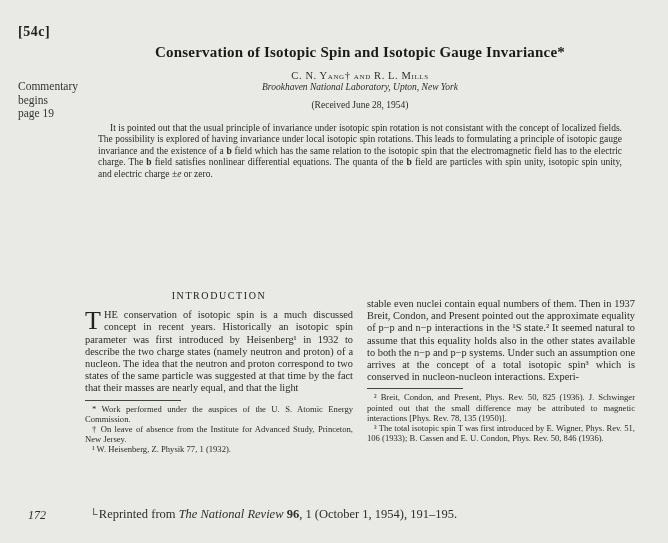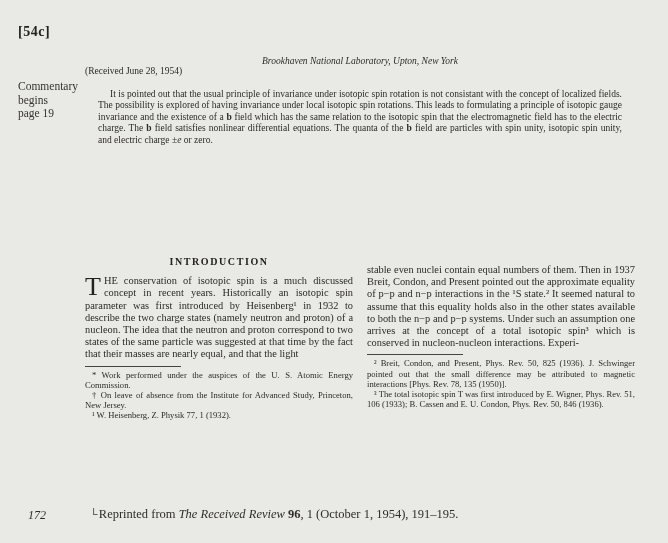--- a/index.html
+++ b/index.html
@@ -23,38 +23,38 @@
   
   .article { position: absolute; left: 85px; top: 44px; width: 550px; }
   .title {
     text-align: center; font-size: 15px; font-weight: bold;
     letter-spacing: 0.2px; color: #1c1b18; margin: 0;
   }
   .authors {
     text-align: center; font-variant: small-caps; letter-spacing: 0.6px;
     font-size: 10.5px; margin-top: 9px; color: #2e2d29;
   }
-  .affiliation { text-align: center; font-style: italic; font-size: 9.5px; margin-top: 12px; }
-  .received   { text-align: left; font-size: 9.5px; margin-top: 0; }
+  .affiliation { text-align: center; font-style: italic; font-size: 9.5px; margin-top: 1px; }
+  .received   { text-align: center; font-size: 9.5px; margin-top: 8px; }
 
   .abstract {
     margin: 13px 13px 0 13px;
     font-size: 9.5px; line-height: 11.4px;
     text-align: justify; text-indent: 12px;
   }
 
   
   .columns { display: flex; gap: 14px; margin-top: 110px; }
   .col {
     width: 268px; font-size: 10.4px; line-height: 12.2px;
     text-align: justify; color: #2b2a26;
   }
   .col-right { padding-top: 8px; }
   .col-heading {
-    text-align: center; font-weight: bold; font-size: 10px;
+    text-align: center; font-weight: normal; font-size: 10px;
     letter-spacing: 1.6px; margin-bottom: 7px; color: #23221f;
   }
   .dropcap {
     float: left; font-size: 26px; line-height: 21px;
     padding: 1px 3px 0 0; color: #23221f;
   }
   .fnrule {
     border: none; border-top: 1px solid #45443f;
     width: 96px; margin: 5px 0 3px 0;
   }
@@ -81,20 +81,22 @@
   <div class="margin-block">
     <div class="paper-num">[54c]</div>
     <div class="commentary">
       <div>Commentary</div>
       <div>begins</div>
       <div>page 19</div>
     </div>
   </div>
 
   <div class="article">
+    <h1 class="title">Conservation of Isotopic Spin and Isotopic Gauge Invariance*</h1>
+    <div class="authors">C. N. Yang† and R. L. Mills</div>
     <div class="affiliation">Brookhaven National Laboratory, Upton, New York</div>
     <div class="received">(Received June 28, 1954)</div>
 
     <div class="abstract"><span>It is pointed out that the usual principle of invariance under isotopic spin rotation is not consistant with the concept of localized fields. The possibility is explored of having invariance under local isotopic spin rotations. This leads to formulating a principle of isotopic gauge invariance and the existence of a </span><span class="st-b">b</span><span> field which has the same relation to the isotopic spin that the electromagnetic field has to the electric charge. The </span><span class="st-b">b</span><span> field satisfies nonlinear differential equations. The quanta of the </span><span class="st-b">b</span><span> field are particles with spin unity, isotopic spin unity, and electric charge ±</span><span class="st-i">e</span><span> or zero.</span></div>
 
     <div class="columns">
 
       <div class="col col-left">
         <div class="col-heading">INTRODUCTION</div>
         <p class="body-para" style="margin:0">
@@ -115,16 +117,16 @@
           <div class="footnote">² Breit, Condon, and Present, Phys. Rev. 50, 825 (1936). J. Schwinger pointed out that the small difference may be attributed to magnetic interactions [Phys. Rev. 78, 135 (1950)].</div>
           <div class="footnote">³ The total isotopic spin T was first introduced by E. Wigner, Phys. Rev. 51, 106 (1933); B. Cassen and E. U. Condon, Phys. Rev. 50, 846 (1936).</div>
         </div>
       </div>
 
     </div>
   </div>
 
   <div class="bottom">
     <span class="pageno">172</span>
-    <span class="reprint"><span class="reprint-mark">└</span><span><span>Reprinted from </span><span class="st-i">The Received Review</span><span> </span><span class="st-b">96</span><span>, 1 (October 1, 1954), 191–195.</span></span></span>
+    <span class="reprint"><span class="reprint-mark">└</span><span><span>Reprinted from </span><span class="st-i">The National Review</span><span> </span><span class="st-b">96</span><span>, 1 (October 1, 1954), 191–195.</span></span></span>
   </div>
 
 </div>
 
 </body></html>

